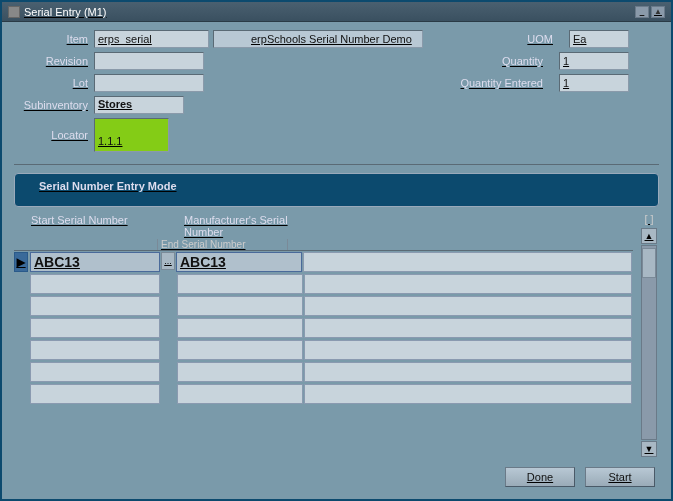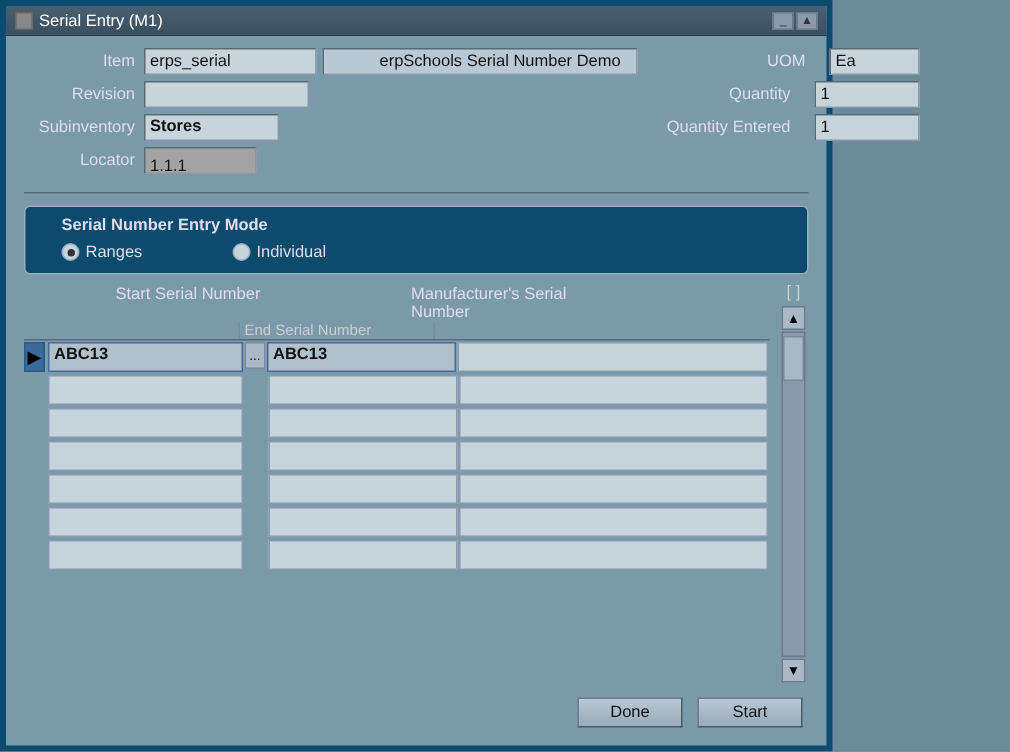--- a/index.html
+++ b/index.html
@@ -5,26 +5,27 @@
     * { box-sizing: border-box; margin: 0; padding: 0; }
     body {
       font-family: 'Arial', sans-serif;
       font-size: 12px;
       background: #6b8a9a;
       width: 673px;
       height: 501px;
       overflow: hidden;
     }
     .window {
-      width: 555px;
+      width: 673px;
       height: 501px;
       background: #7a9aaa;
-      border: 4px solid #0c4a6e;
+      border: 2px solid #0c4a6e;
       display: flex;
       flex-direction: column;
+      text-decoration: underline;
     }
     .title-bar {
       background: linear-gradient(to bottom, #4a6070, #3a5060);
       color: white;
       padding: 3px 6px;
       font-size: 11px;
       display: flex;
       align-items: center;
       justify-content: space-between;
       min-height: 20px;
@@ -126,25 +127,25 @@
       border-top-color: #5a6a75;
       border-left-color: #5a6a75;
       padding: 1px 3px;
       font-size: 11px;
       height: 18px;
       color: #111;
       font-weight: bold;
       width: 90px;
     }
     .locator-val {
-      background: #a3a3a3;
+      background: #84cc16;
       border: 1px solid #8a9aaa;
       border-top-color: #5a6a75;
       border-left-color: #5a6a75;
-      padding: 6px 3px;
+      padding: 16px 3px;
       font-size: 11px;
       height: 18px;
       color: #111;
       width: 75px;
     }
     .divider {
       border: none;
       border-top: 1px solid #5a6a75;
       margin: 4px 0;
     }
@@ -198,21 +199,20 @@
       flex: 1;
       display: flex;
       flex-direction: column;
     }
     .col-headers {
       display: flex;
       background: #7a9aaa;
       color: #dde;
       font-size: 11px;
       margin-bottom: 0;
-      gap: 44px;
     }
     .col-header {
       padding: 1px 3px;
       font-size: 11px;
       color: #dde;
     }
     .col-header-1 { width: 135px; }
     .col-header-2 { width: 130px; margin-left: 18px; }
     .sub-headers {
       display: flex;
@@ -245,21 +245,21 @@
     }
     .cell-start { width: 130px; }
     .cell-end { width: 126px; }
     .cell-mfr { flex: 1; }
     .cell-active {
       background: #b0c0cc;
       border: 1px solid #4a6a9a;
     }
     .cell-text {
       padding: 1px 3px;
-      font-size: 11px;
+      font-size: 14px;
       color: #111;
       font-weight: bold;
     }
     .row-indicator {
       width: 14px;
       background: #5a7a9a;
       height: 20px;
       margin: 1px 2px 0 0;
       border: 1px solid #4a6a8a;
       display: flex;
@@ -371,20 +371,24 @@
         <div class="form-row">
           <span class="form-label">Item</span>
           <input class="form-input form-input-item" type="text" value="erps_serial" style="">
           <input class="form-input form-input-item-desc" type="text" value="erpSchools Serial Number Demo" style="margin-left: 4px; padding-left: 37px;">
         </div>
         <div class="form-row">
           <span class="form-label">Revision</span>
           <input class="form-input form-input-md" type="text" value="" style="">
         </div>
         <div class="form-row">
+          <span class="form-label">Lot</span>
+          <input class="form-input form-input-md" type="text" value="" style="">
+        </div>
+        <div class="form-row">
           <span class="form-label">Subinventory</span>
           <div class="subinventory-val">Stores</div>
         </div>
         <div class="form-row">
           <span class="form-label">Locator</span>
           <div class="locator-val">1.1.1</div>
         </div>
       </div>
 
       <div class="form-right" style="padding-left:10px;">
@@ -400,33 +404,20 @@
           <span class="form-label-right">Quantity Entered</span>
           <input class="form-input form-input-qty" type="text" value="1" style="">
         </div>
       </div>
     </div>
 
     <hr class="divider">
 
     <div class="serial-mode-box">
       <div class="serial-mode-title">Serial Number Entry Mode</div>
-      <div class="radio-group">
-        <div class="radio-item">
-          <div class="radio-circle">
-            <div class="radio-dot"></div>
-          </div>
-          <span>Ranges</span>
-        </div>
-        <div class="radio-item">
-          <div class="radio-circle">
-          </div>
-          <span>Individual</span>
-        </div>
-      </div>
     </div>
 
     <div class="table-section">
       <div class="table-container">
 
         <div class="col-headers">
           <div style="width:14px;"></div>
           <div class="col-header col-header-1">Start Serial Number</div>
           <div class="col-header col-header-2">Manufacturer's Serial Number</div>
         </div>

